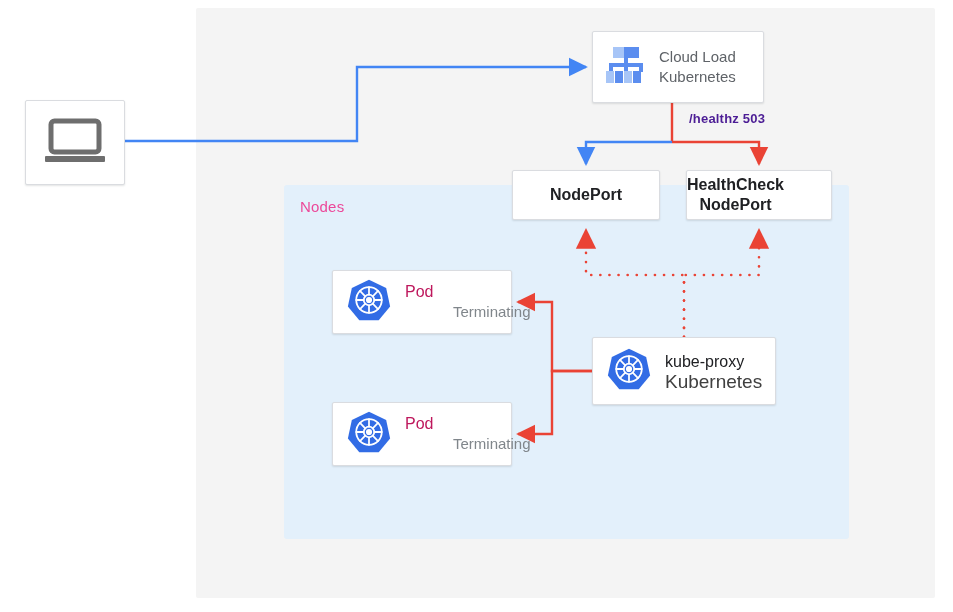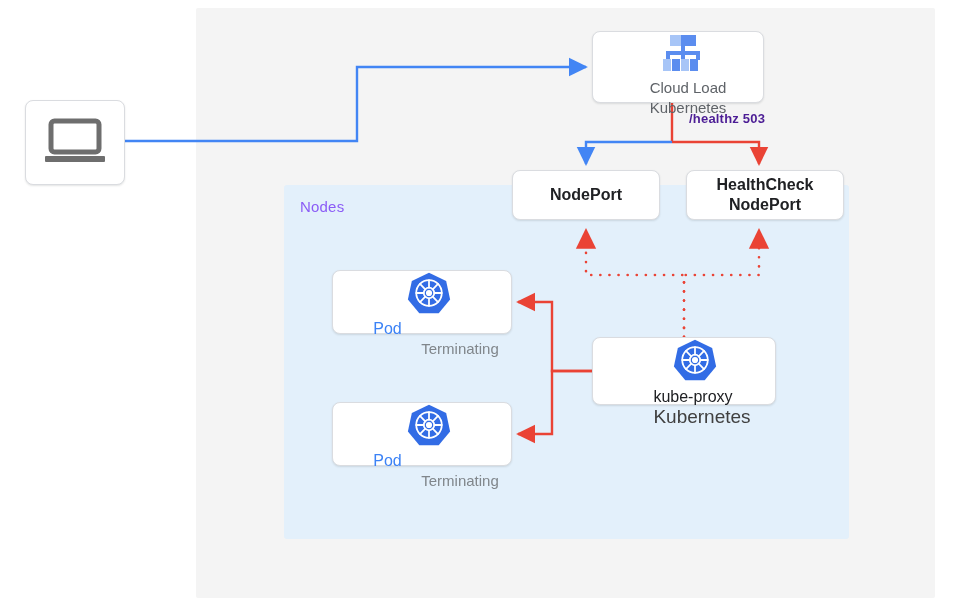--- a/index.html
+++ b/index.html
@@ -32,32 +32,31 @@
   
   #nodes-region {
     left: 284px; top: 185px;
     width: 565px; height: 354px;
     background: #e3f0fb;
     border-radius: 3px;
   }
   #nodes-label {
     left: 300px; top: 198px;
     font-size: 15px;
-    color: #8b5cf6;
+    color: #ec4899;
     letter-spacing: .2px;
   }
 
   
   .card {
     background: #ffffff;
     border: 1px solid #dadce0;
-    border-radius: 8px;
+    border-radius: 2px;
     box-sizing: border-box;
     box-shadow: 0 1px 2px rgba(60,64,67,.14);
-    flex-direction: column;
   }
 
   
   #client-box {
     left: 25px; top: 100px;
     width: 100px; height: 85px;
     display: flex; align-items: center; justify-content: center;
   }
 
   
@@ -74,57 +73,57 @@
   }
 
   
   #nodeport-box {
     left: 512px; top: 170px;
     width: 148px; height: 50px;
     display: flex; align-items: center; justify-content: center;
   }
   #hc-nodeport-box {
     left: 686px; top: 170px;
-    width: 158px; height: 50px;
-    display: flex; align-items: center; justify-content: center;
+    width: 146px; height: 50px;
+    display: flex; align-items: center; 
   }
   .port-label {
     font-weight: bold;
     font-size: 16px;
     color: #202124;
     text-align: center;
     line-height: 20px;
   }
 
   
   .pod-box {
     left: 332px;
     width: 180px; height: 64px;
     display: flex; align-items: center; padding-left: 14px;
   }
   #pod-box-1 { top: 270px; }
   #pod-box-2 { top: 402px; }
   .pod-text { margin-left: 14px; }
   .pod-title {
     font-size: 16px;
-    color: #3b82f6;
+    color: #be185d;
     line-height: 20px;
   }
   .pod-sub {
     font-size: 15px;
     color: #80868b;
     line-height: 20px;
     margin-left: 48px;
   }
 
   
   #kube-proxy-box {
     left: 592px; top: 337px;
     width: 184px; height: 68px;
-    display: flex; align-items: center; padding-left: 22px;
+    display: flex; align-items: center; padding-left: 14px;
   }
   #kube-proxy-text { margin-left: 14px; }
   #kube-proxy-title {
     font-size: 16px;
     color: #202124;
     line-height: 21px;
   }
   #kube-proxy-sub {
     font-size: 19px;
     color: #404040;

